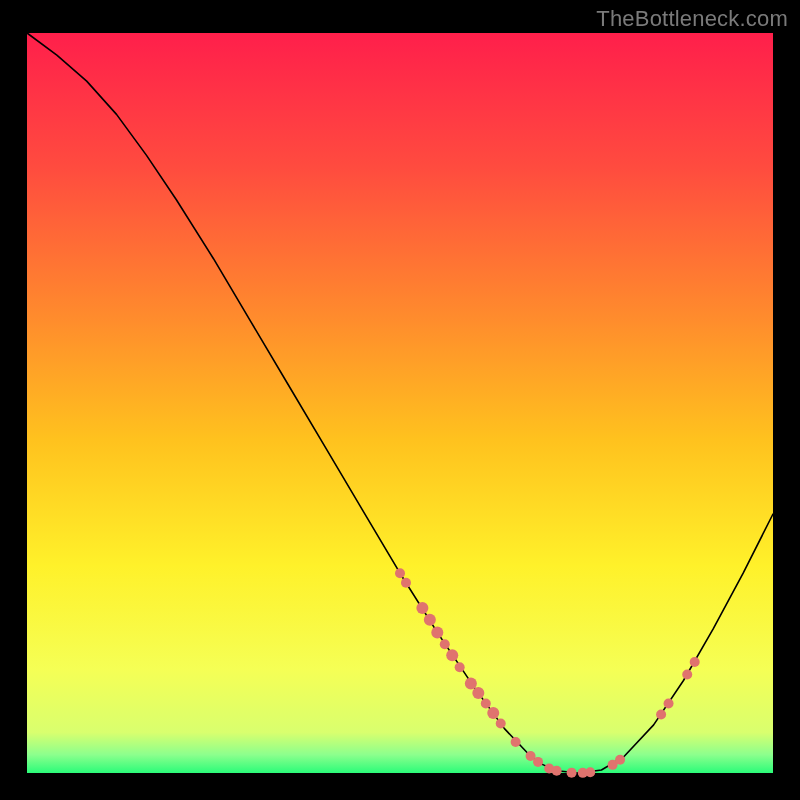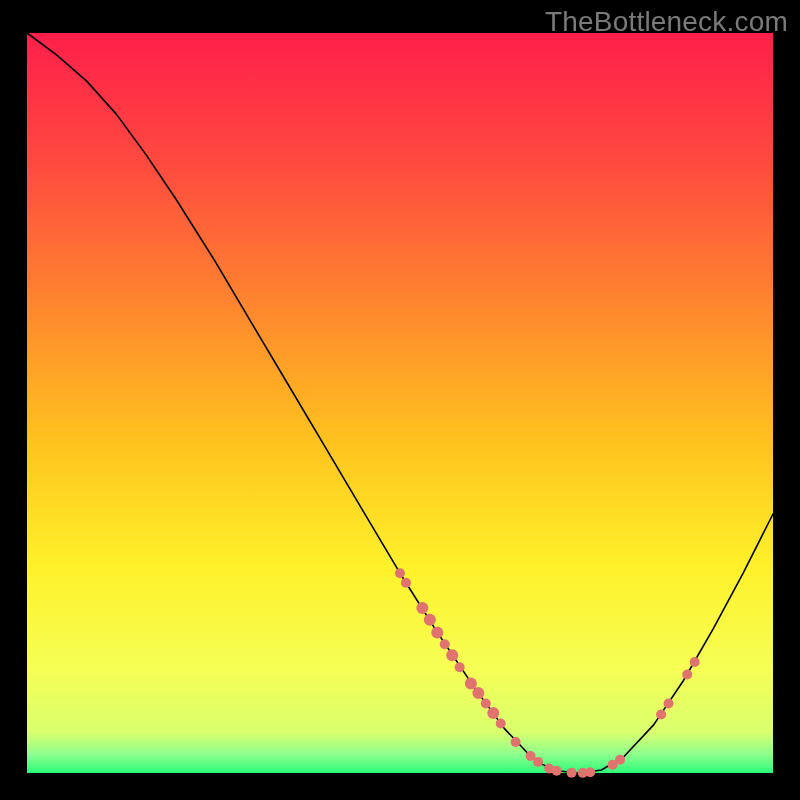--- a/index.html
+++ b/index.html
@@ -17,21 +17,21 @@
     top: 0;
     width: 800px;
     height: 800px;
     background: #000;
   }
   .watermark {
     position: absolute;
     top: 6px;
     right: 12px;
     color: #7a7a7a;
-    font-size: 28px;
+    font-size: 22px;
     font-weight: 500;
     letter-spacing: 0.2px;
     user-select: none;
   }
   svg {
     position: absolute;
     left: 0;
     top: 0;
   }
 </style>

